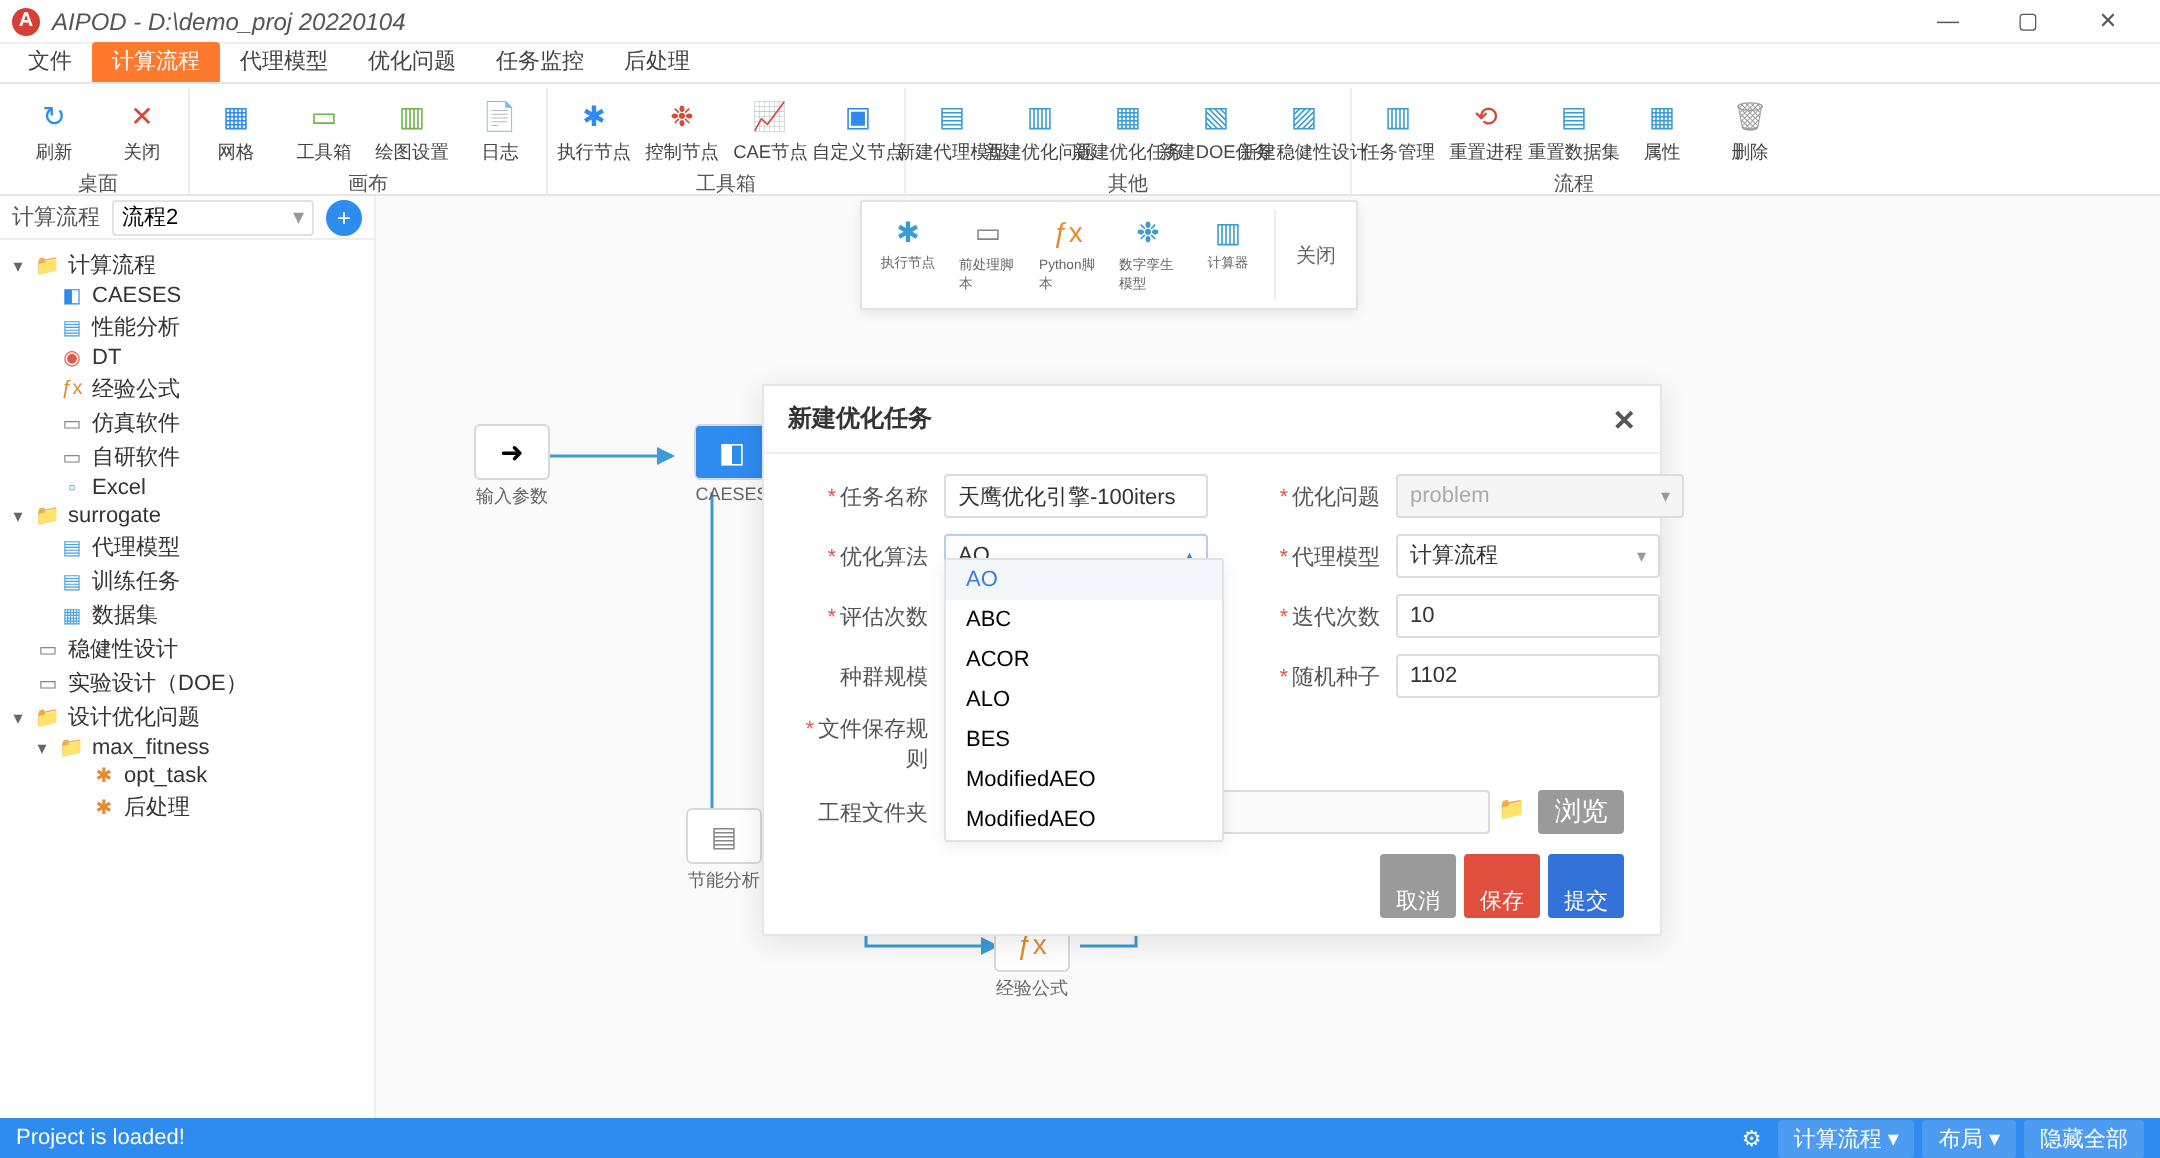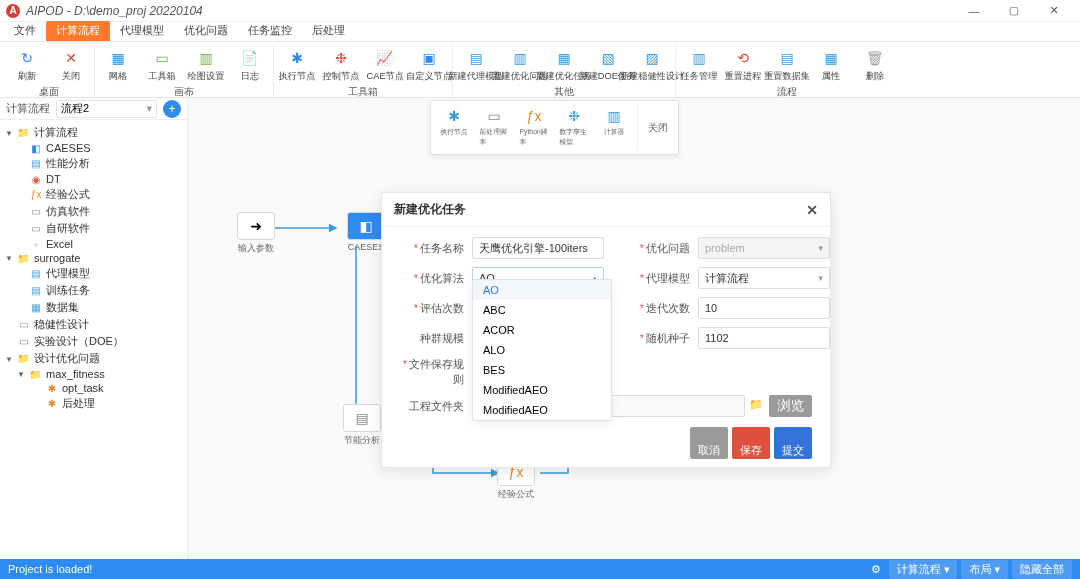--- a/index.html
+++ b/index.html
@@ -393,21 +393,21 @@
         <span class="xbtn">✕</span>
       </div>
       <div class="dbody">
         <div class="frow">
           <div class="fcell">
             <div class="flabel"><span class="req">*</span><span>任务名称</span></div>
             <input class="finput" style="width: 132px;" value="天鹰优化引擎-100iters">
           </div>
           <div class="fcell">
             <div class="flabel"><span class="req">*</span><span>优化问题</span></div>
-            <div class="finput disabled fselect" style="width:132px;line-height:20px;">
+            <div class="finput disabled fselect" style="width:144px;line-height:20px;">
               <span>problem</span><span class="caret">▾</span>
             </div>
           </div>
         </div>
         <div class="frow" style="position:relative;">
           <div class="fcell">
             <div class="flabel"><span class="req">*</span><span>优化算法</span></div>
             <div class="finput fselect" style="width:132px;line-height:20px;border-color:#b8cfe8;">
               <span>AO</span><span class="caret" style="color:#3a7de0;">▴</span>
             </div>

